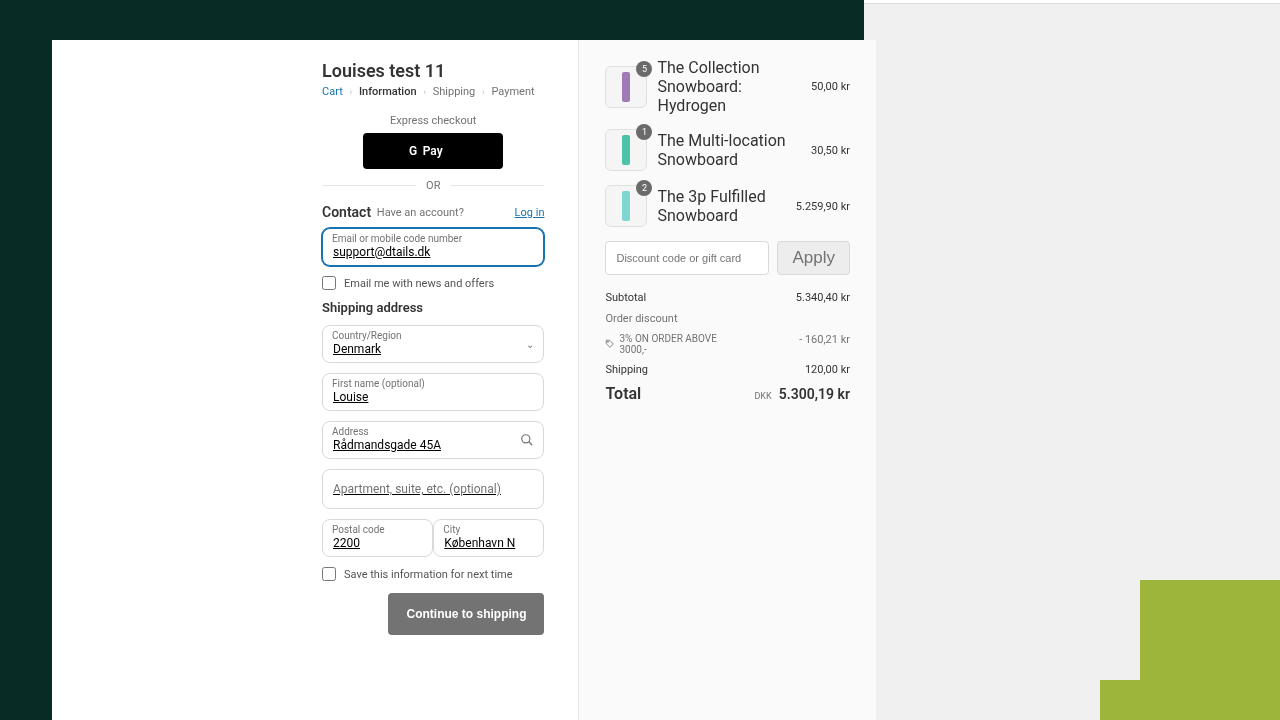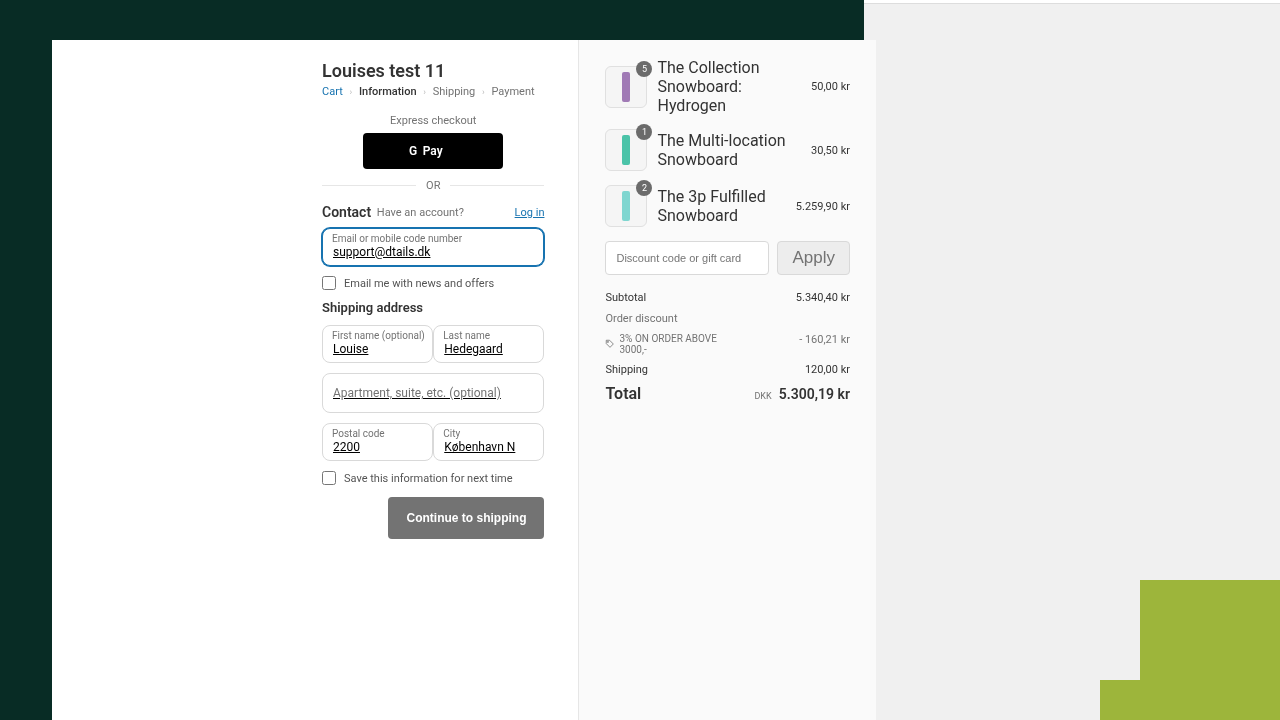--- a/index.html
+++ b/index.html
@@ -129,32 +129,43 @@
       <label>Email or mobile code number</label>
       <input type="text" value="support@dtails.dk" style="">
     </div>
     <label class="chk-row">
       <input type="checkbox" style="">
       <span>Email me with news and offers</span>
     </label>
 
     <div class="subhead">Shipping address</div>
 
+    <div class="field-wrap float">
+      <label>Country/Region</label>
+      <input type="text" readonly="" value="Denmark" style="">
+      <span class="select-arrow">⌄</span>
+    </div>
 
     <div class="row2">
       <div class="field-wrap float">
         <label>First name (optional)</label>
         <input type="text" value="Louise" style="">
       </div>
-      <div class="field-wrap float">
-        <label>Last name</label>
-        <input type="text" value="Hedegaard" style="">
-      </div>
-    </div>
-
+    </div>
+
+    <div class="field-wrap float">
+      <label>Address</label>
+      <input type="text" value="Rådmandsgade 45A" style="">
+      <span class="search-icon">
+        <svg width="14" height="14" viewBox="0 0 24 24" fill="none" stroke="currentColor" stroke-width="2">
+            <circle cx="10" cy="10" r="7"></circle>
+            <line x1="21" y1="21" x2="15" y2="15"></line>
+          </svg>
+      </span>
+    </div>
 
     <div class="field-wrap single-ph">
       <input type="text" placeholder="Apartment, suite, etc. (optional)" style="">
     </div>
 
     <div class="row2">
       <div class="field-wrap float">
         <label>Postal code</label>
         <input type="text" value="2200" style="">
       </div>

